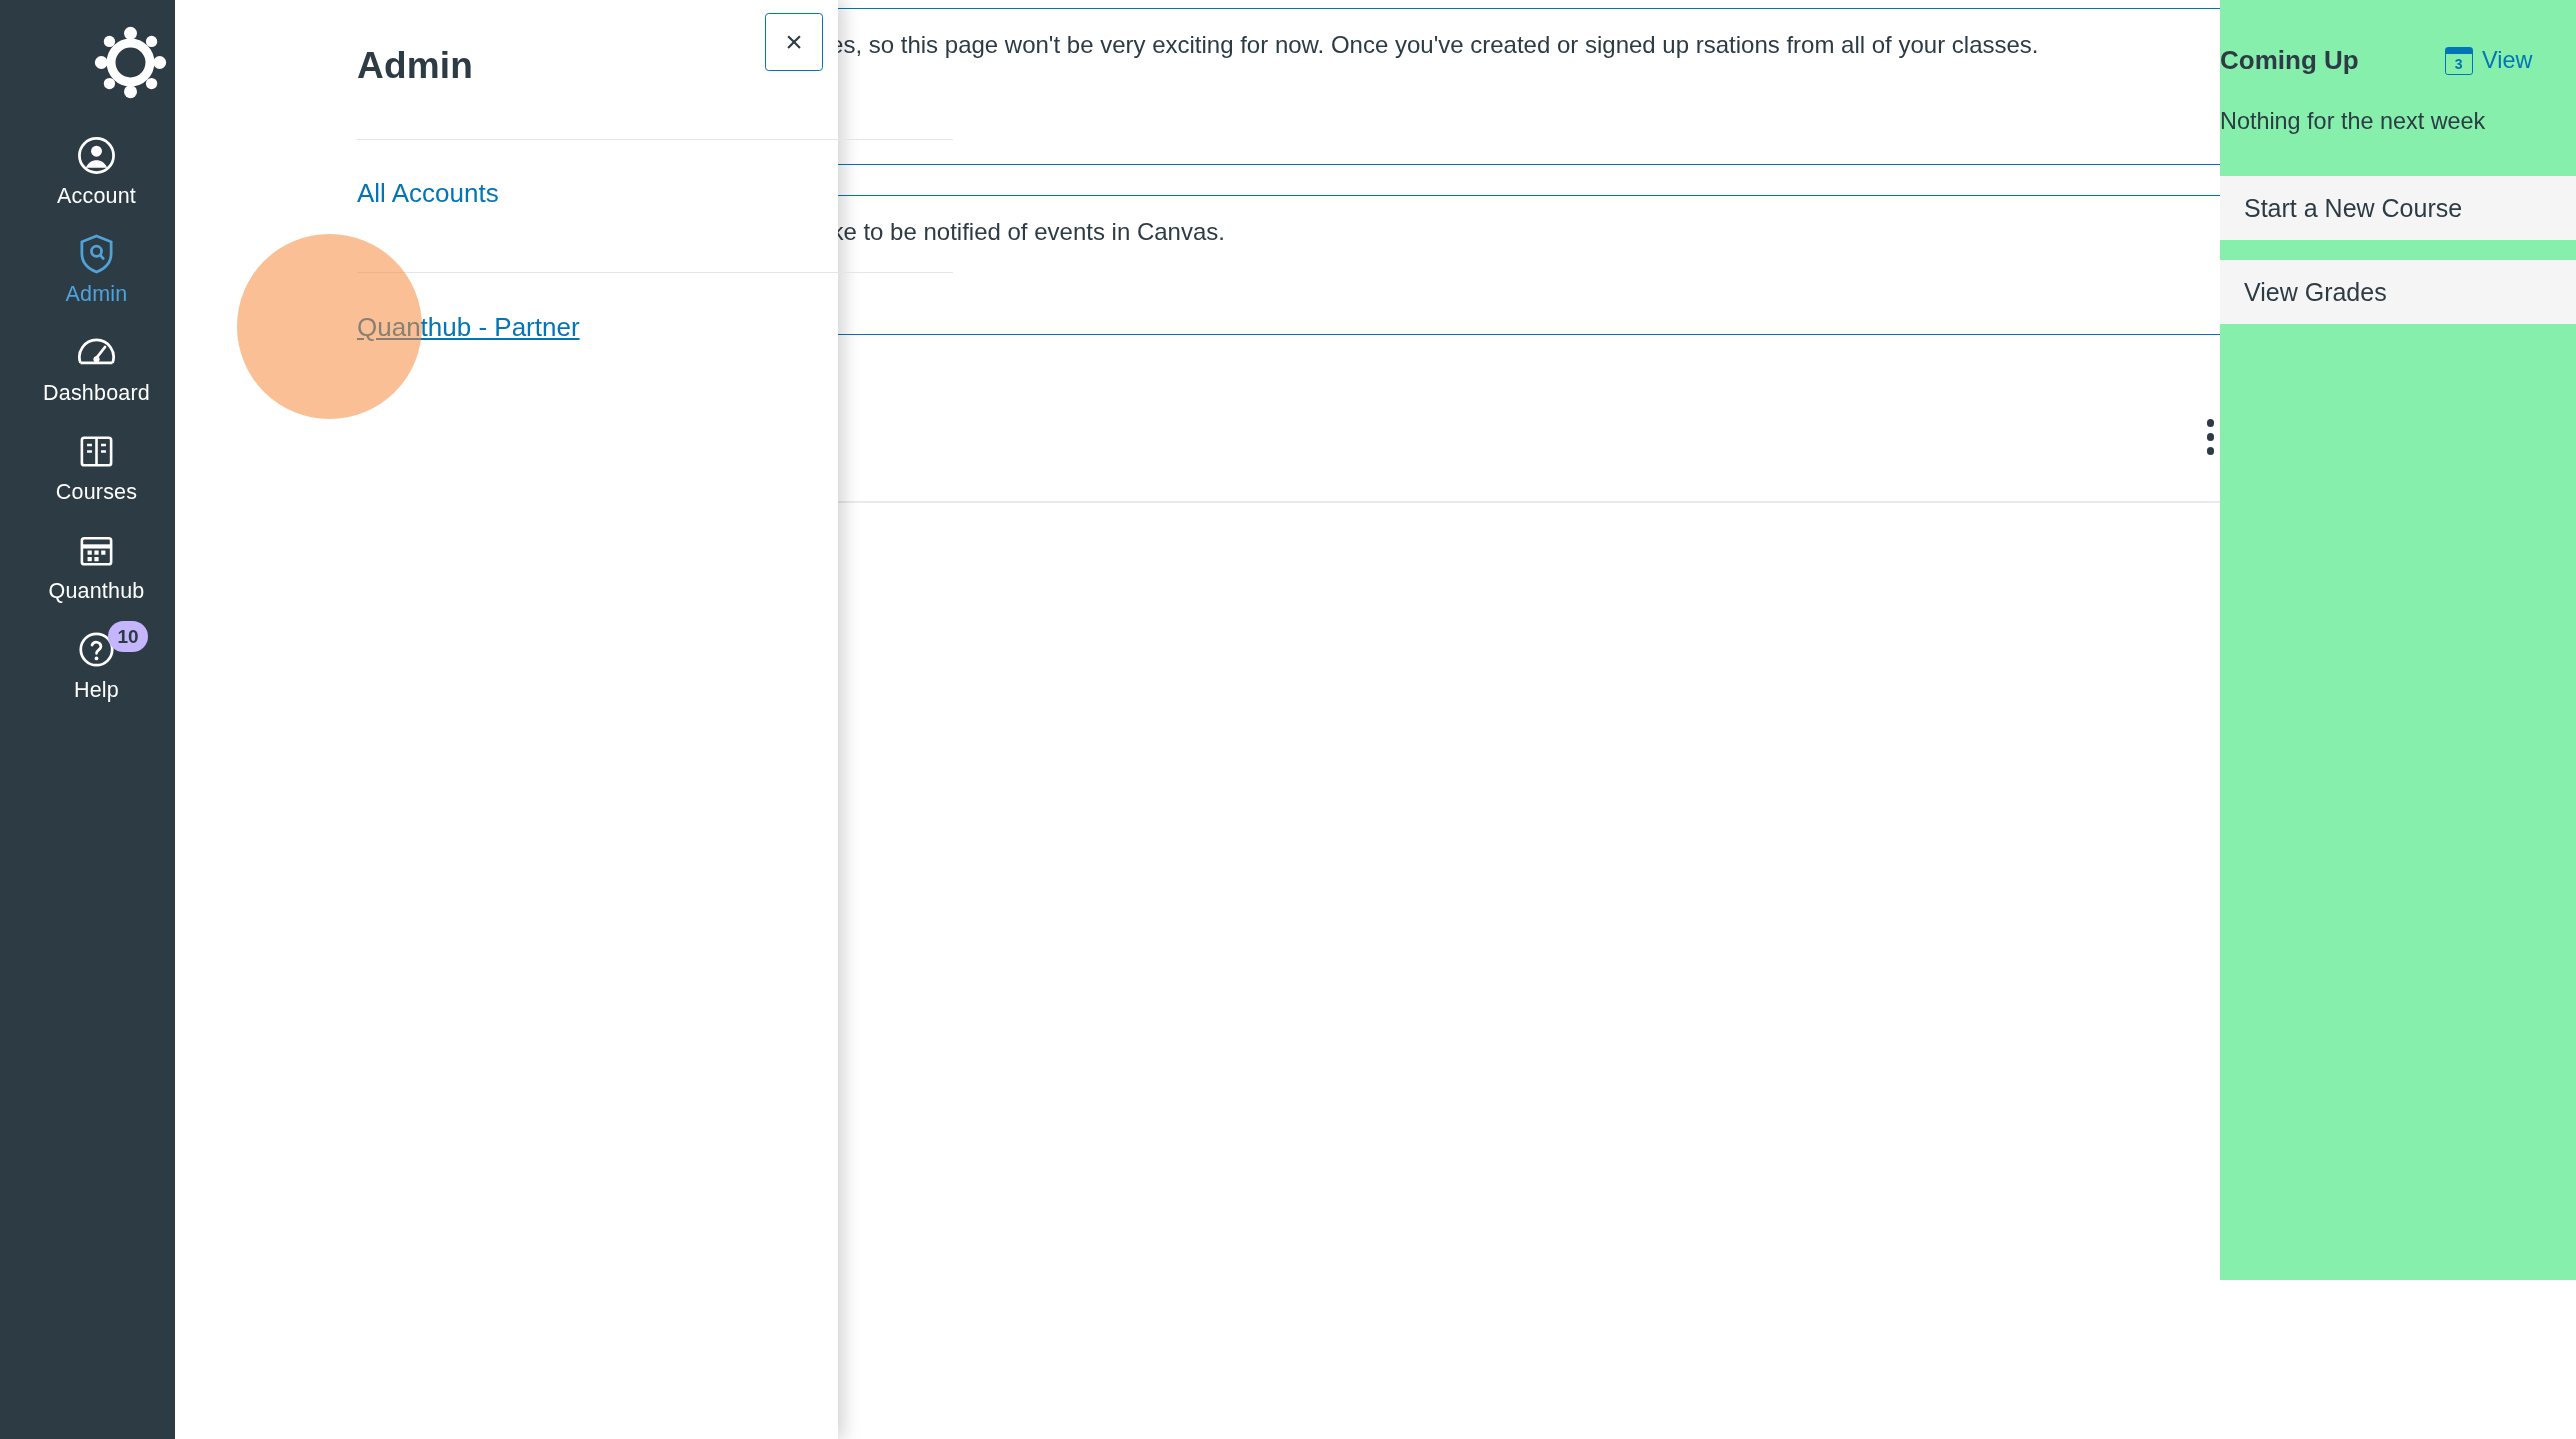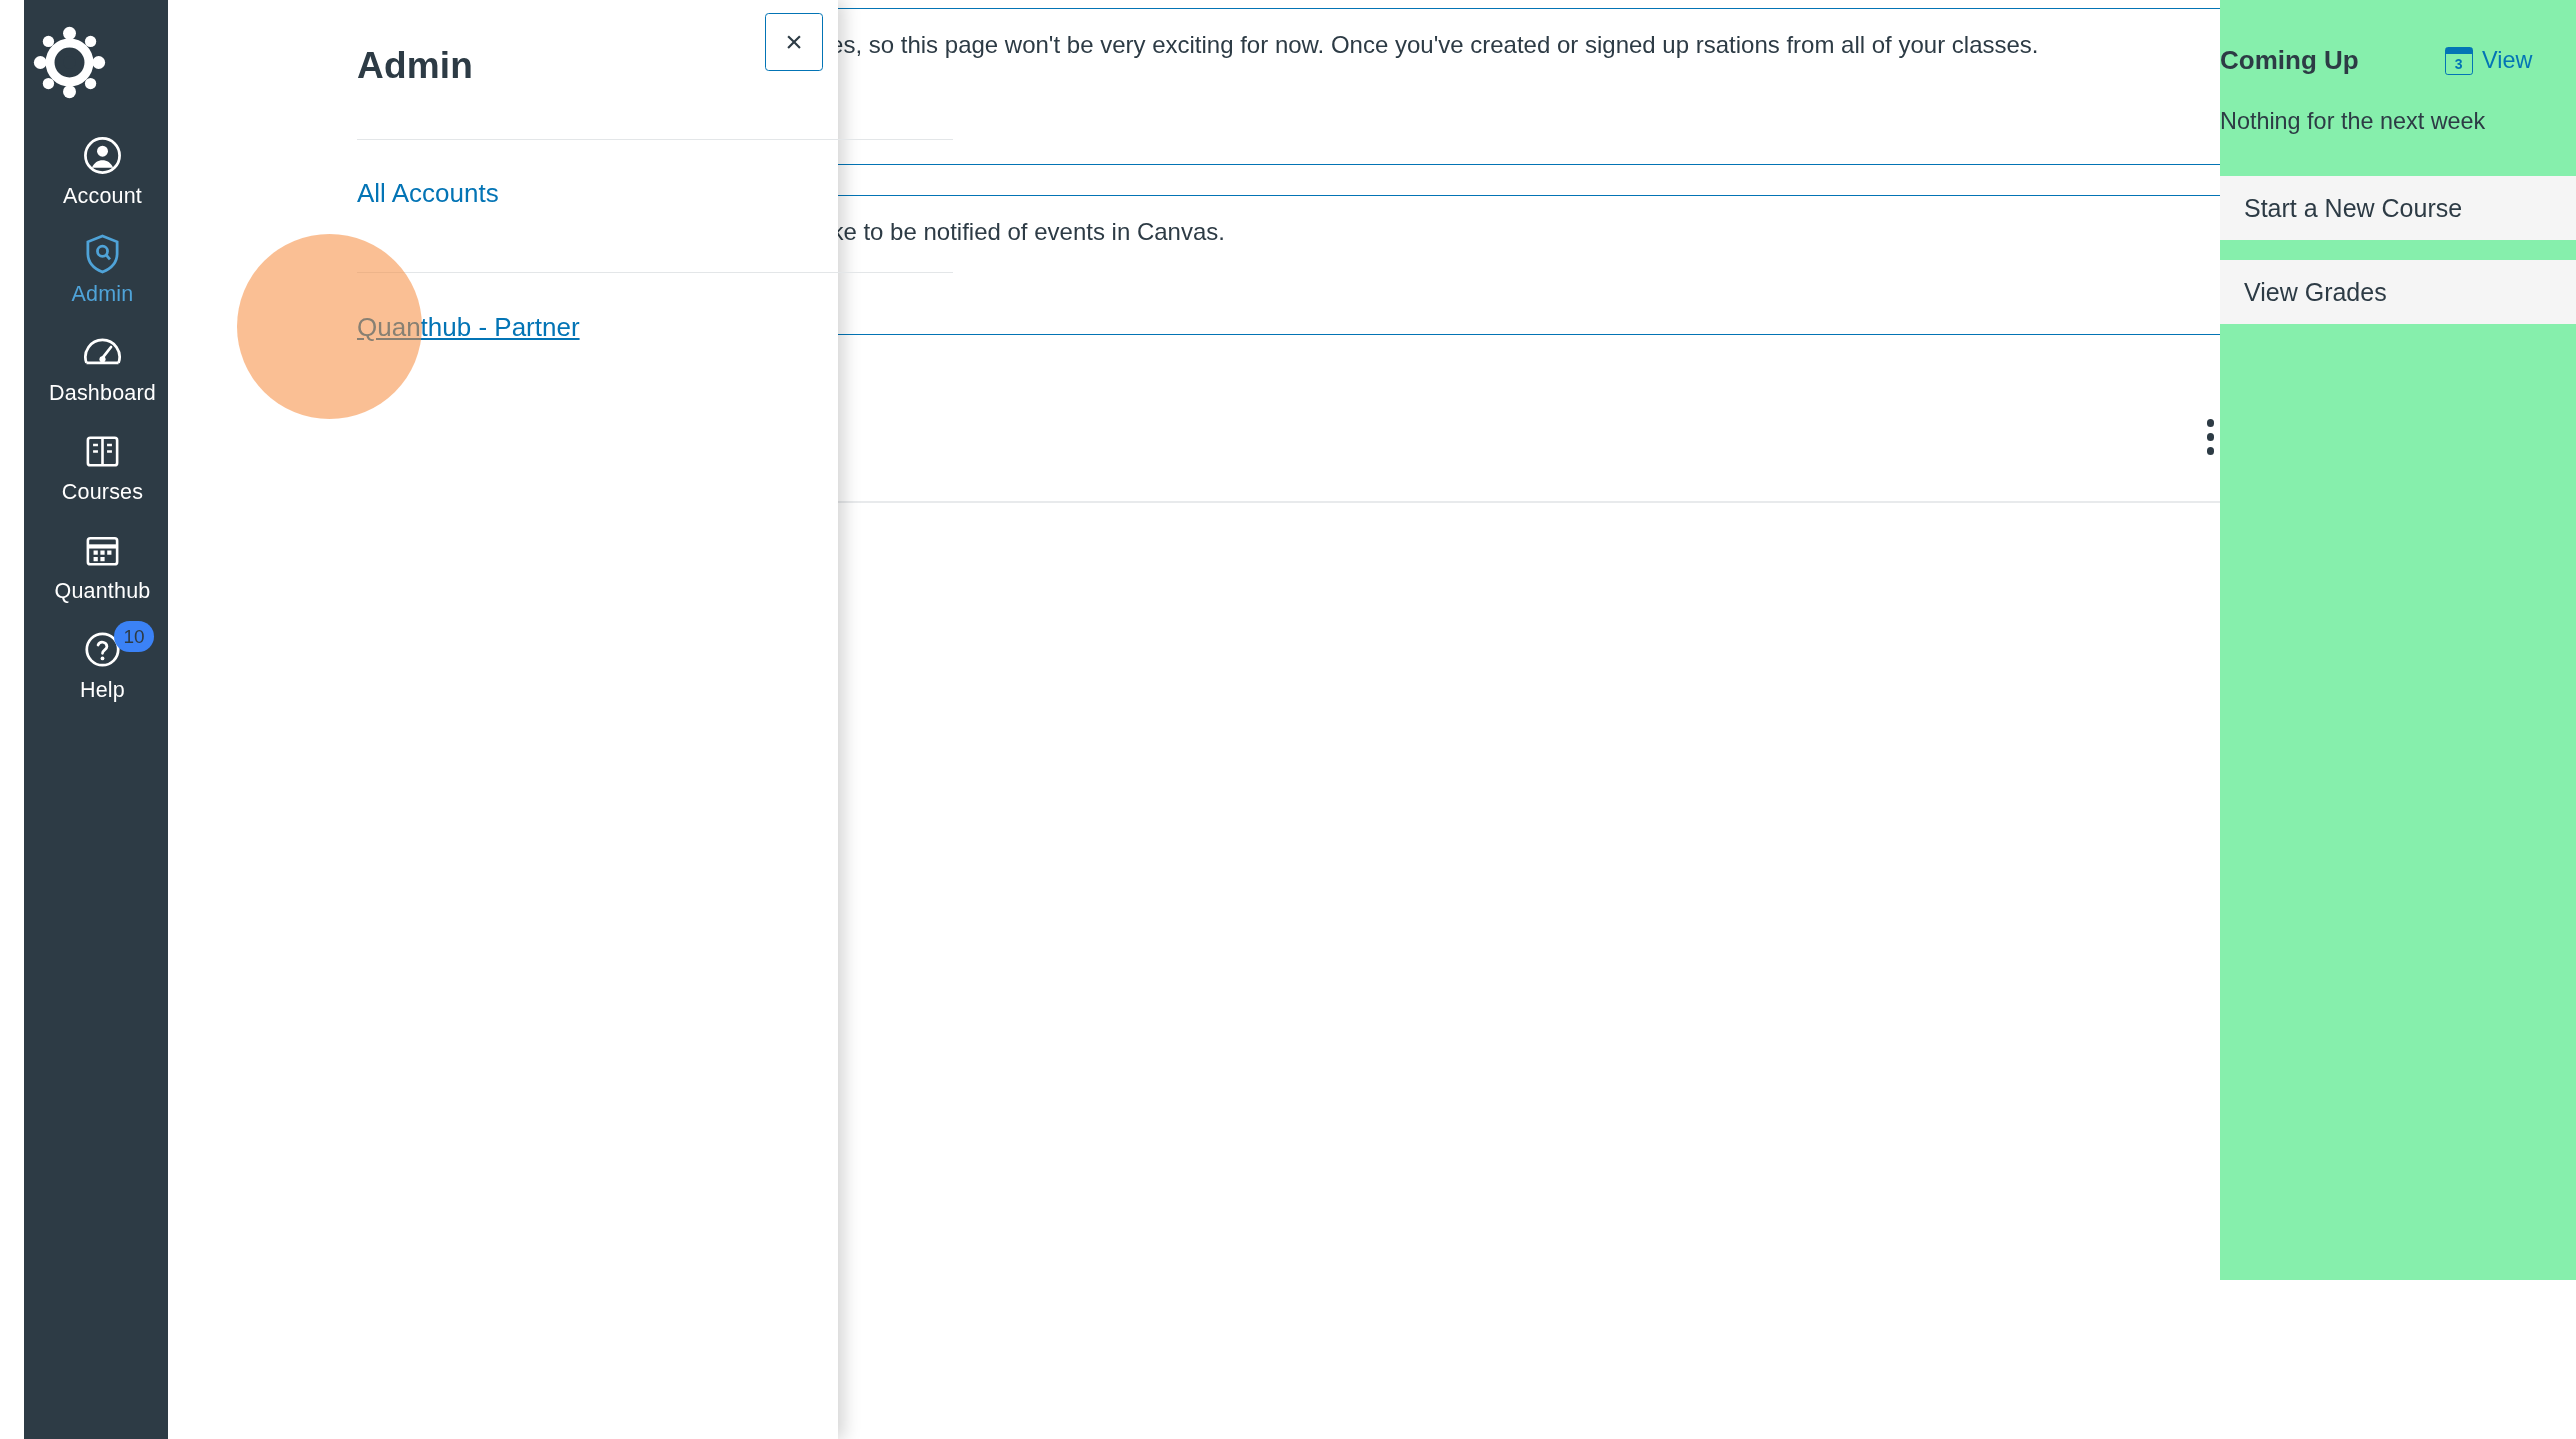--- a/index.html
+++ b/index.html
@@ -14,29 +14,28 @@
     position: relative;
     width: 2576px;
     height: 1440px;
     background: #ffffff;
   }
 
   
   #globalnav {
     position: absolute;
     left: 0; top: 0;
-    width: 144px;
+    width: 175px;
     height: 1440px;
     background: #2D3B45;
     display: flex;
     flex-direction: column;
-    align-items: flex-start;
+    align-items: flex-end;
     padding-top: 17px;
     z-index: 5;
-    margin-left: 24px;
   }
   .nav-logo {
     width: 90px; height: 90px;
     margin-bottom: 13px;
     display: flex; align-items: center; justify-content: center;
   }
   .nav-item {
     width: 157px;
     padding: 13px 0 11.2px 0;
     display: flex;
@@ -56,27 +55,27 @@
     font-size: 21.5px;
     line-height: 24px;
     letter-spacing: 0.2px;
   }
   .nav-item.active { color: #0374B5; }
   .nav-item.active .nav-label { color: #4FA3D8; }
   .nav-badge {
     position: absolute;
     top: 7.5px;
     left: 90px;
-    background: #3b82f6;
+    background: #c4b5fd;
     color: #2D3B45;
     border-radius: 19px;
     font-size: 19px;
     line-height: 19px;
     padding: 5.6px 9.4px;
-    font-weight: normal;
+    font-weight: bold;
   }
 
   
   #admin-tray {
     position: absolute;
     left: 157px; top: 0;
     width: 681px;
     height: 1440px;
     background: #ffffff;
     box-shadow: 5.6px 0 17px rgba(0,0,0,.18);

